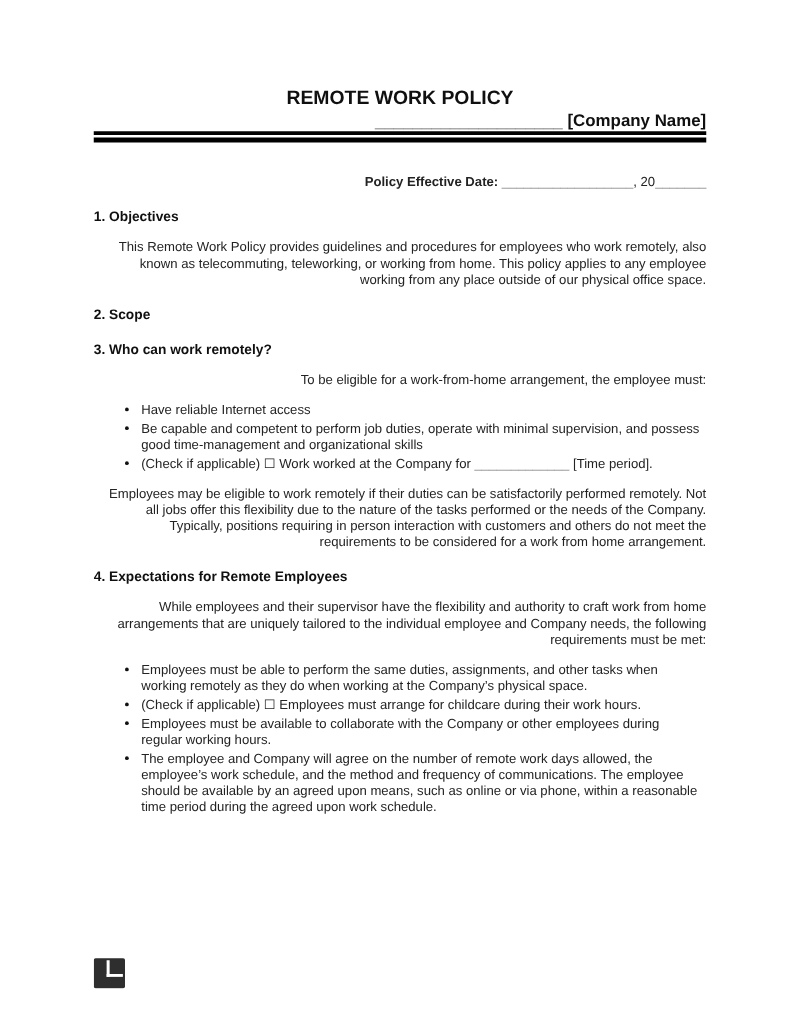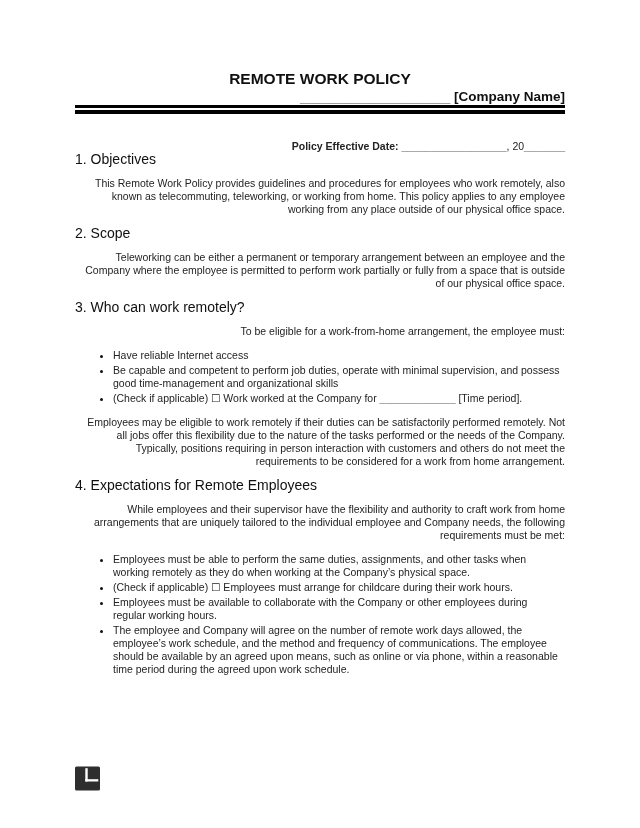--- a/index.html
+++ b/index.html
@@ -46,25 +46,25 @@
     box-sizing: border-box;
     border-top: 3px solid #000000;
     border-bottom: 4px solid #000000;
     margin-top: 1px;
   }
   .date-line {
     margin: 26px 0 0 0;
   }
   .date-label { font-weight: bold; }
   h2 {
-    font-size: 14px;
+    font-size: 11px;
     line-height: 13px;
-    margin: 0 0 11px 0;
+    margin: 15px 0 11px 0;
     color: #101010;
-    font-weight: normal;
+    font-weight: bold;
   }
   p {
     margin: 0 0 11px 0;
     text-align: right;
   }
   ul {
     margin: 0 0 11px 0;
     padding-left: 38px;
     list-style: disc outside;
   }
@@ -95,21 +95,20 @@
 
     <p class="date-line"><span class="date-label">Policy Effective Date:</span> <span class="blank">__________________</span><span>, 20</span><span class="blank">_______</span></p>
 
     <section>
       <h2>1. Objectives</h2>
       <p>This Remote Work Policy provides guidelines and procedures for employees who work remotely, also known as telecommuting, teleworking, or working from home. This policy applies to any employee working from any place outside of our physical office space.</p>
     </section>
 
     <section>
       <h2>2. Scope</h2>
-      <p>Teleworking can be either a permanent or temporary arrangement between an employee and the Company where the employee is permitted to perform work partially or fully from a space that is outside of our physical office space.</p>
     </section>
 
     <section>
       <h2>3. Who can work remotely?</h2>
       <p>To be eligible for a work-from-home arrangement, the employee must:</p>
       <ul>
         <li>Have reliable Internet access</li>
         <li>Be capable and competent to perform job duties, operate with minimal supervision, and possess good time-management and organizational skills</li>
         <li><span>(Check if applicable) ☐ Work worked at the Company for </span><span class="blank">_____________</span><span> [Time period].</span></li>
       </ul>

